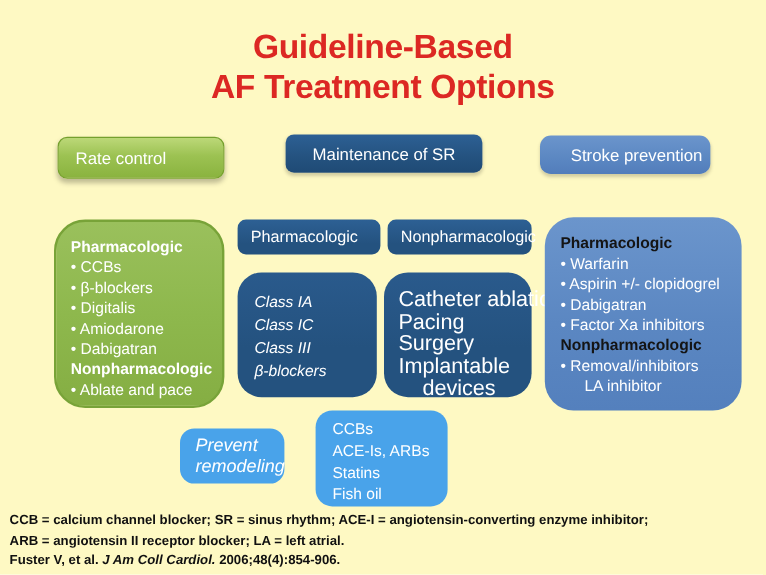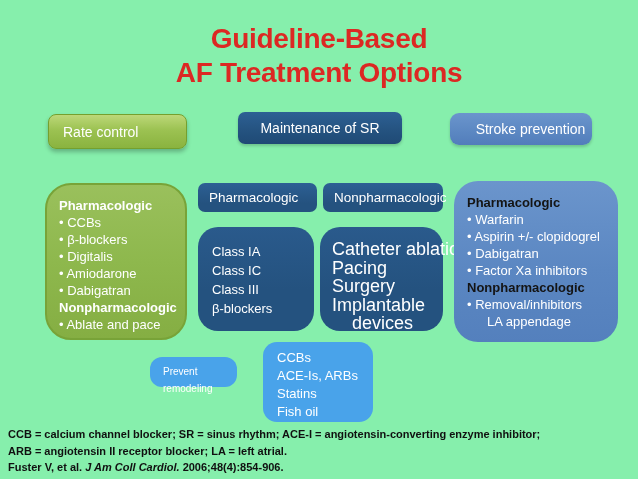--- a/index.html
+++ b/index.html
@@ -1,17 +1,17 @@
 <!DOCTYPE html>
 <html><head>
 <meta charset="utf-8">
 <style>
   html,body{margin:0;padding:0;background:#fff;}
   .slide{
-    position:relative;width:638px;height:479px;background:#86efac;
+    position:relative;width:638px;height:479px;background:#fef9c3;
     font-family:"Liberation Sans",sans-serif;overflow:hidden;
   }
   
   .title{
     position:absolute;top:22px;left:0;width:638px;text-align:center;
     color:#dc2823;font-weight:bold;font-size:28px;line-height:34px;letter-spacing:-0.3px;
   }
   
   .box{position:absolute;box-sizing:border-box;color:#fff;}
   .box .ln{white-space:nowrap;}
@@ -54,37 +54,37 @@
   .mini-hdr{
     font-size:13.5px;align-items:center;display:flex;
     background:linear-gradient(#2d6094 0%,#24527f 70%);
     border-radius:7px;padding-left:11px;
   }
   .pharm-hdr{left:198px;top:183px;width:119px;height:29px;}
   .nonpharm-hdr{left:323px;top:183px;width:120px;height:29px;}
   .class-box{
     left:198px;top:227px;width:116px;height:104px;border-radius:20px;
     background:linear-gradient(#2a5a8c 0%,#24527f 60%);
-    padding:15px 8px 0 14px;font-size:13px;line-height:19px;
+    padding:15px 8px 0 14px;font-size:13px;line-height:19px;font-style:italic;
   }
   .catheter-box{
     left:320px;top:227px;width:123px;height:104px;border-radius:20px;
     background:linear-gradient(#2a5a8c 0%,#24527f 60%);
     padding:13px 4px 0 12px;font-size:18px;line-height:18.5px;
   }
   .stroke-box{
     left:454px;top:181px;width:164px;height:161px;border-radius:24px;
     background:linear-gradient(#6b95cc 0%,#5b87c2 55%,#5480bd 100%);
     padding:13px 6px 0 13px;font-size:13px;line-height:17px;
   }
 
   
   .prevent-box{
-    left:150px;top:357px;width:87px;height:30px;border-radius:12px;
-    background:#49a3ea;padding:6px 0 0 13px;font-size:10px;line-height:17px;
+    left:150px;top:357px;width:87px;height:46px;border-radius:12px;
+    background:#49a3ea;padding:6px 0 0 13px;font-size:15px;line-height:17px;font-style:italic;
   }
   .ccbs-box{
     left:263px;top:342px;width:110px;height:80px;border-radius:14px;
     background:#49a3ea;padding:7px 0 0 14px;font-size:13px;line-height:18px;
   }
 
   
   .footnote{
     position:absolute;left:8px;top:426px;width:624px;
     color:#101010;font-size:11px;font-weight:bold;line-height:16.5px;
@@ -145,21 +145,21 @@
   </div>
 
   <div class="box stroke-box">
     <div class="ln dark-head">Pharmacologic</div>
     <div class="ln">• Warfarin</div>
     <div class="ln">• Aspirin +/- clopidogrel</div>
     <div class="ln">• Dabigatran</div>
     <div class="ln">• Factor Xa inhibitors</div>
     <div class="ln dark-head">Nonpharmacologic</div>
     <div class="ln">• Removal/inhibitors</div>
-    <div class="ln indent">LA appendage</div>
+    <div class="ln indent">LA inhibitor</div>
   </div>
 
   <div class="box prevent-box">
     <div class="ln">Prevent</div>
     <div class="ln">remodeling</div>
   </div>
 
   <div class="box ccbs-box">
     <div class="ln">CCBs</div>
     <div class="ln">ACE-Is, ARBs</div>

